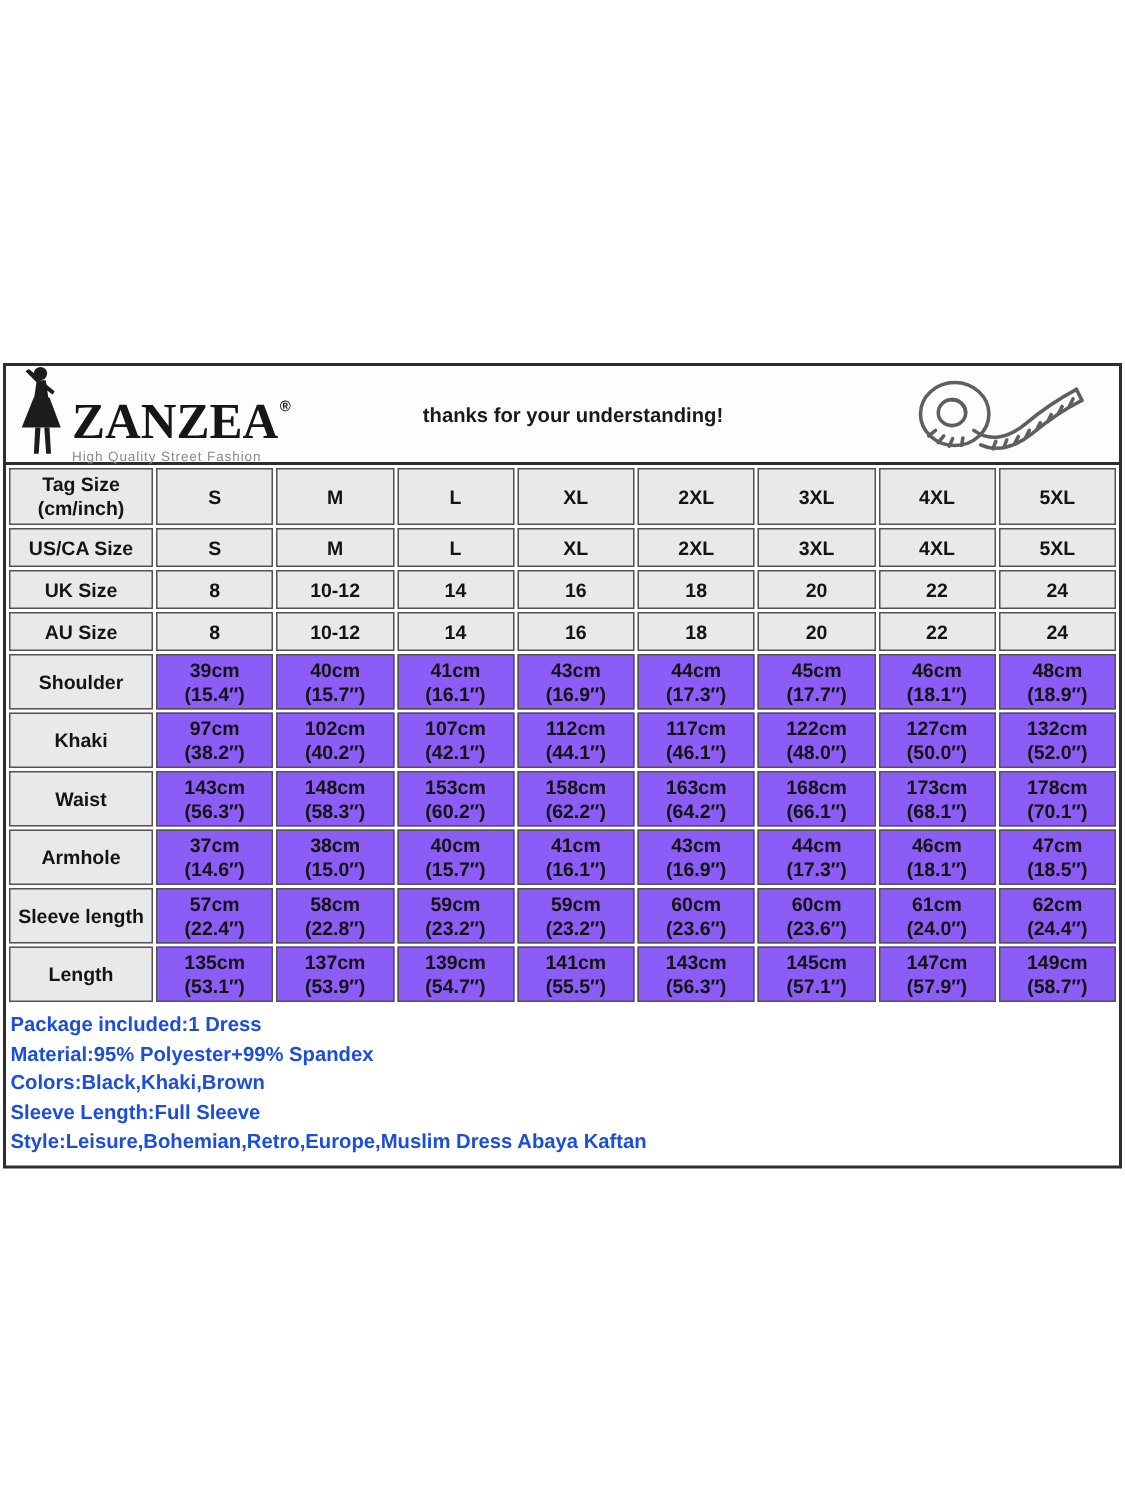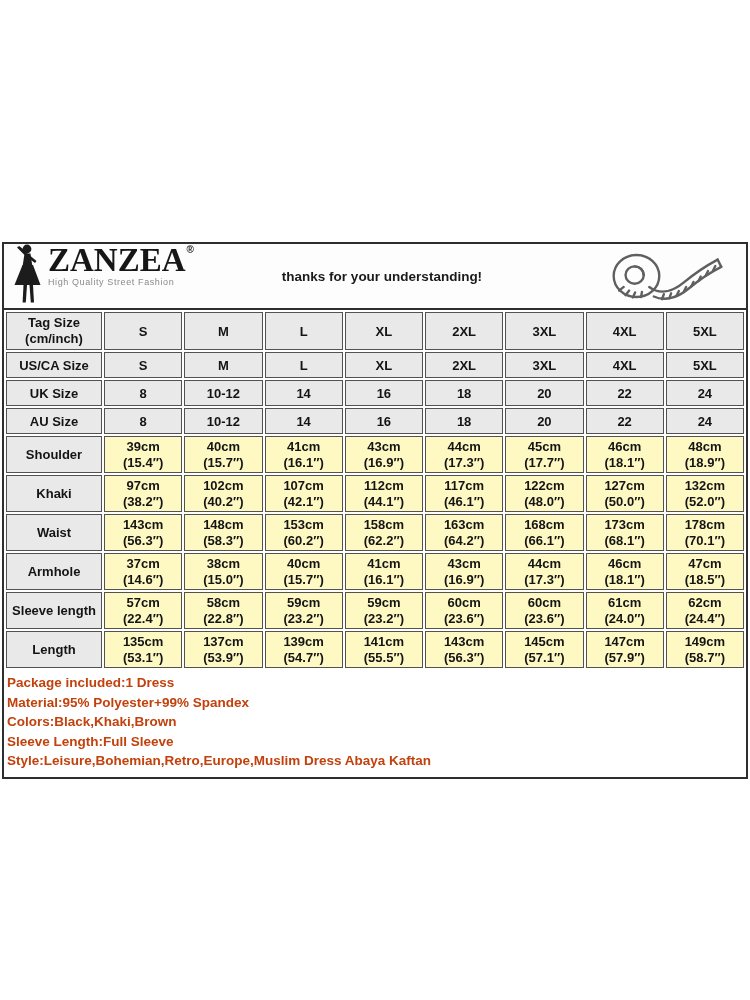--- a/index.html
+++ b/index.html
@@ -2,44 +2,44 @@
 <html><head>
 <meta charset="utf-8">
 <style>
   html,body{margin:0;padding:0;background:#fff;}
   #page{position:relative;width:750px;height:1000px;background:#fff;overflow:hidden;
         font-family:"Liberation Sans", sans-serif;color:#111;}
   #sheet{position:absolute;left:2px;top:242px;width:742px;border:2px solid #2e2e2e;background:#fff;}
 
   
   .band{display:flex;align-items:center;height:64px;border-bottom:2px solid #2e2e2e;background:#fdfdfd;}
-  .logo{width:182px;display:flex;align-items:flex-start;padding-left:8px;box-sizing:border-box;}
+  .logo{width:182px;display:flex;align-items:flex-end;padding-left:8px;box-sizing:border-box;}
   .logo-text{display:flex;flex-direction:column;line-height:1;margin-left:2px;}
   .brand-row{display:flex;align-items:flex-start;}
   .brand{font-family:"Liberation Serif", serif;font-weight:700;font-size:33px;
          letter-spacing:0px;transform:scaleY(1.02);color:#161616;}
   .reg{font-size:10px;font-weight:700;margin-left:1px;margin-top:1px;color:#161616;}
   .tagline{font-size:9px;color:#8a8a8a;letter-spacing:0.6px;margin-top:1px;white-space:nowrap;}
   .notice{flex:1;text-align:center;font-weight:700;font-size:13.5px;line-height:19px;color:#1a1a1a;}
   .tape{width:168px;display:flex;justify-content:center;align-items:center;}
 
   
   table.size{width:100%;border-collapse:separate;border-spacing:2px;background:#fff;
              font-weight:700;font-size:13px;color:#141414;}
   table.size td{border:1px solid #525252;text-align:center;vertical-align:middle;padding:0 1px;}
   td.gray{background:#e9e9e9;}
-  td.white{background:#fef9c3;}
+  td.white{background:#8b5cf6;}
   col.lblcol{width:96px;}
   tr.r-tag td{height:36px;}
   tr.r-sz td{height:24px;}
   tr.r-m td{height:35px;}
   .two{line-height:16px;}
 
   
-  .details{padding:3px 4px 6px 3px;font-weight:700;font-size:13.5px;line-height:19.5px;color:#c2410c;}
+  .details{padding:3px 4px 6px 3px;font-weight:700;font-size:13.5px;line-height:19.5px;color:#1d4ed8;}
 </style>
 </head>
 <body>
 
 <div id="page">
   <div id="sheet">
 
     <div class="band">
       <div class="logo">
         <span>

